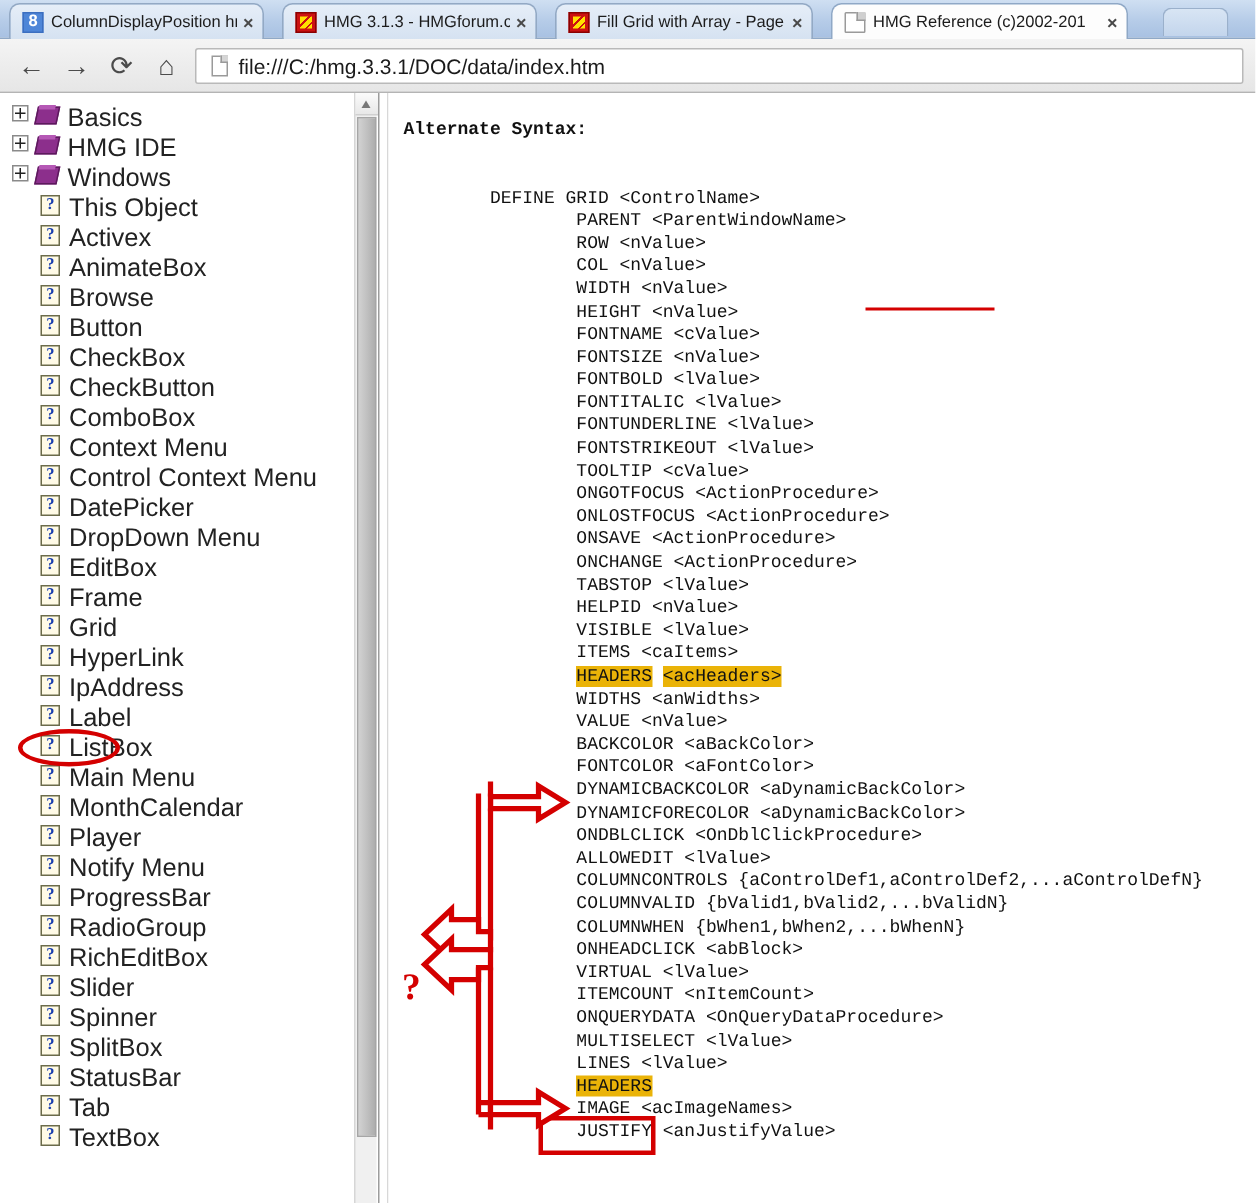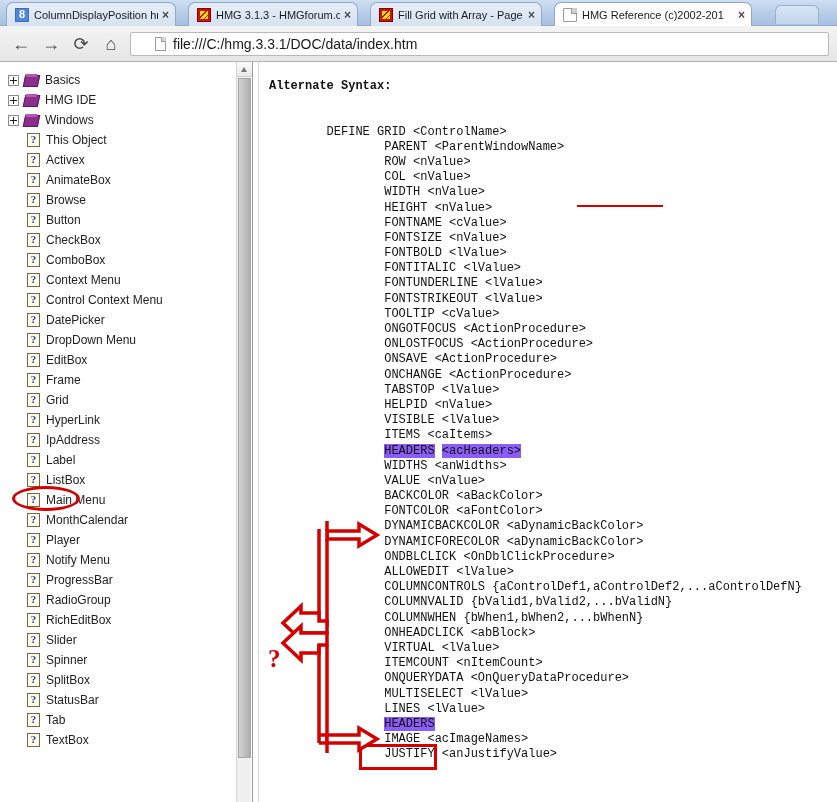--- a/index.html
+++ b/index.html
@@ -105,21 +105,21 @@
     color: #4b4b4b; font-size: 18px; line-height: 1;
     cursor: pointer; user-select: none;
   }
   .navbtn.first { margin-left: 8px; }
   .omnibox {
     flex: 1 1 auto; height: 24px; margin: 0 8px 0 6px;
     background: #ffffff;
     border: 1px solid #b9b9b9;
     border-radius: 2px;
     display: flex; align-items: center;
-    padding: 0 24px;
+    padding: 0 10px;
     font-size: 14px;
   }
   .omnibox .pageicon {
     width: 11px; height: 14px; flex: 0 0 11px;
     background: #fff; border: 1px solid #9a9a9a;
     margin-right: 7px; position: relative;
   }
   .omnibox .pageicon::after {
     content: ""; position: absolute; right: -1px; top: -1px;
     width: 4px; height: 4px; background: #d5d5d5;
@@ -139,23 +139,23 @@
 
   
   .sidebar {
     position: absolute; left: 0; top: 0;
     width: 236px; height: 740px;
     background: #ffffff;
     overflow: hidden;
   }
   .treelist { padding-top: 8px; }
   .tnode {
-    display: flex; align-items: center;
+    display: flex; align-items: flex-start;
     height: 20px; padding-left: 8px;
-    font-size: 12px; color: #222;
+    font-size: 17px; color: #222;
     white-space: nowrap;
   }
   .tnode .expander {
     width: 11px; height: 11px; flex: 0 0 11px;
     border: 1px solid #8a8a8a; background: #fff;
     margin-right: 5px; position: relative;
   }
   .tnode .expander::before {
     content: ""; position: absolute;
     left: 1px; top: 4px; width: 7px; height: 1px; background: #222;
@@ -244,21 +244,21 @@
   }
   .code {
     position: absolute; left: 0; top: 0;
     font-family: "Liberation Mono", monospace;
     font-size: 12px;
     line-height: 15.2px;
     color: #111;
     white-space: pre;
   }
   .code .ln { display: block; height: 15.2px; }
-  .hl-yellow { background: #8b5cf6; }
+  .hl-yellow { background: #eab308; }
   .bold { font-weight: bold; }
 
   
   .ann { position: absolute; pointer-events: none; }
   .ann-ellipse {
     left: 12px; top: 424px;
     width: 68px; height: 25px;
     border: 3px solid #d40000;
     border-radius: 50%;
   }
@@ -358,20 +358,24 @@
           <div class="tnode child">
             <span class="pageicon2"></span>
             <span class="tlbl">Button</span>
           </div>
           <div class="tnode child">
             <span class="pageicon2"></span>
             <span class="tlbl">CheckBox</span>
           </div>
           <div class="tnode child">
             <span class="pageicon2"></span>
+            <span class="tlbl">CheckButton</span>
+          </div>
+          <div class="tnode child">
+            <span class="pageicon2"></span>
             <span class="tlbl">ComboBox</span>
           </div>
           <div class="tnode child">
             <span class="pageicon2"></span>
             <span class="tlbl">Context Menu</span>
           </div>
           <div class="tnode child">
             <span class="pageicon2"></span>
             <span class="tlbl">Control Context Menu</span>
           </div>

